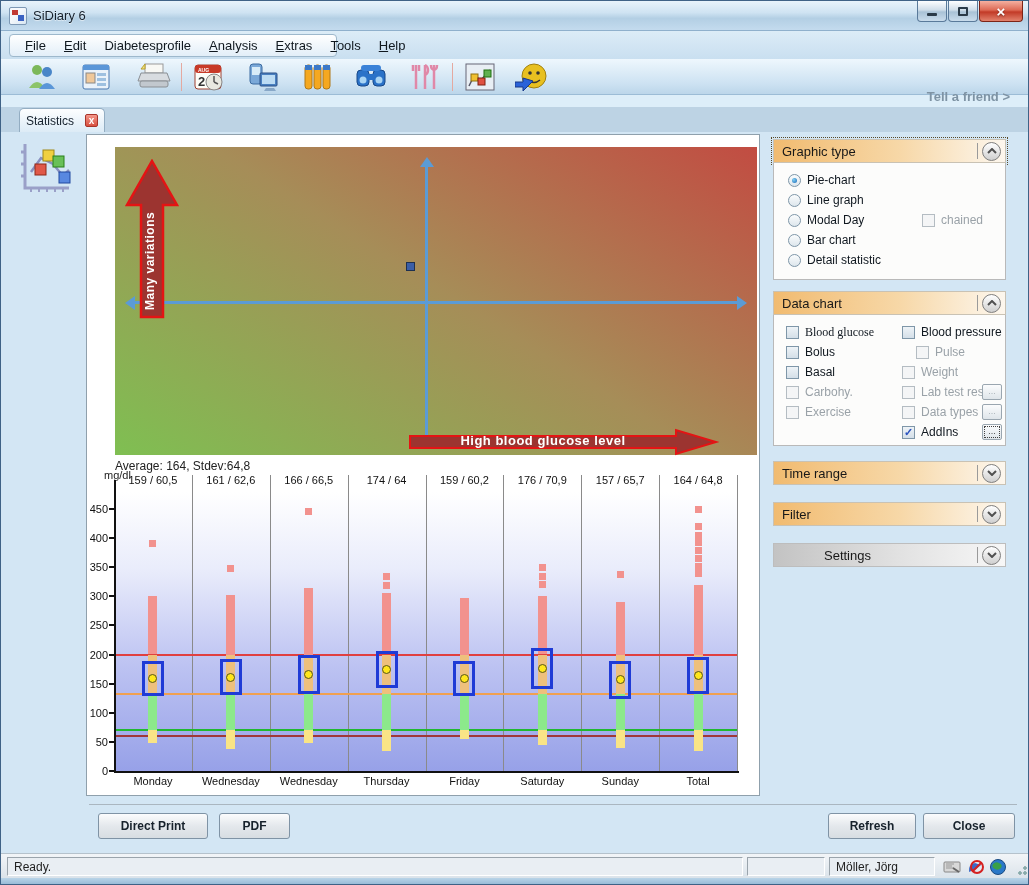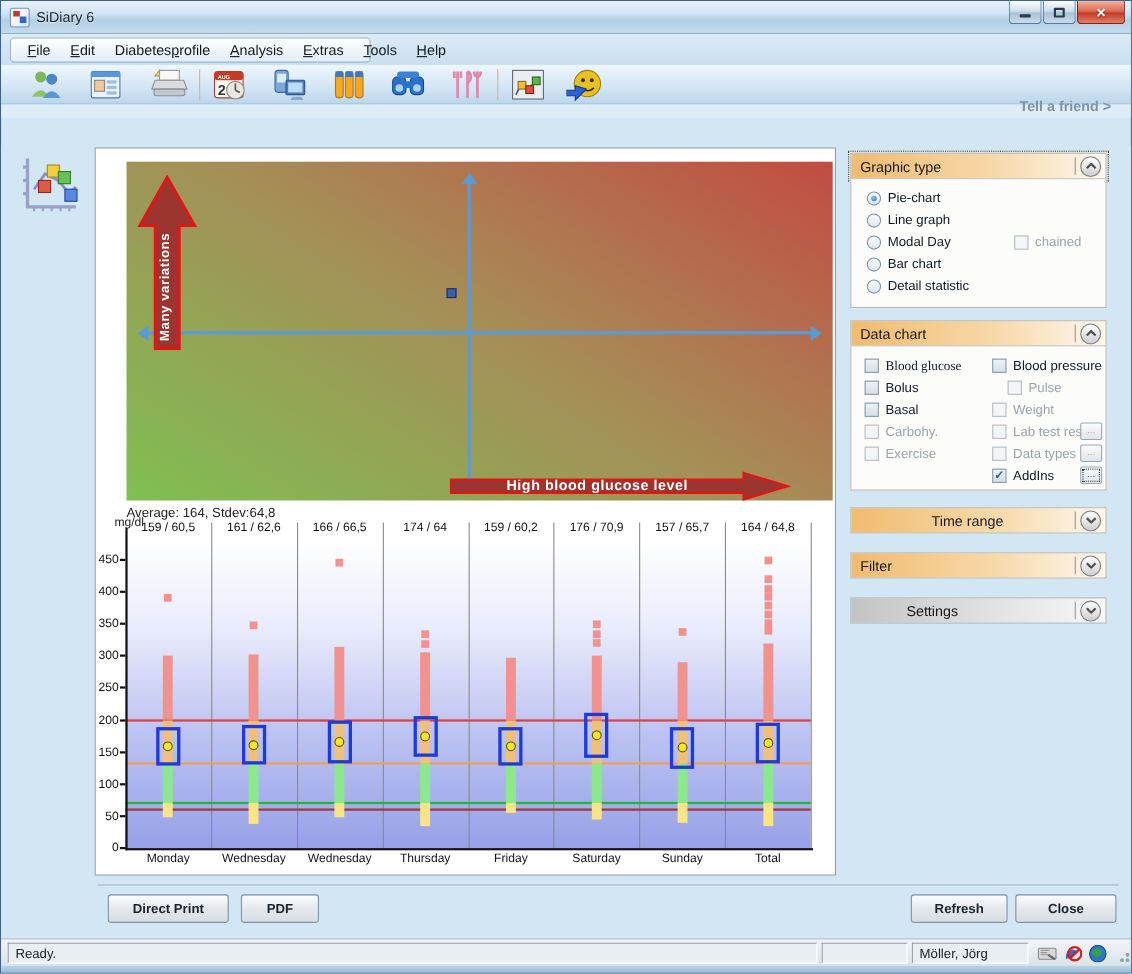--- a/index.html
+++ b/index.html
@@ -270,20 +270,26 @@
           <circle cx="23" cy="12" r="1.8" fill="#333"></circle>
           <path d="M13 19 q6 5 12 0" stroke="#333" stroke-width="1.5" fill="none"></path>
           <path d="M4 28 L14 18 l0 4 l8 0 l0 5 l-8 0 l0 4 z" fill="#2a62d8" stroke="#183888" transform="rotate(180 11 24)"></path>
         </svg>
     </div>
   </div>
 
   <div class="friendrow"></div>
   <div class="tellafriend">Tell a friend &gt;</div>
 
+  <div class="tabrow">
+    <div class="tab">
+      <span class="tab-label">Statistics</span>
+      <span class="tab-close">x</span>
+    </div>
+  </div>
 
   <div class="content">
 
     <div class="side-icon">
       <svg width="58" height="54">
           <g stroke="#9aa0c8" stroke-width="3" fill="none">
             <path d="M8 4 v44 h44"></path>
             <path d="M4 12 h4 M4 24 h4 M4 36 h4"></path>
             <path d="M14 50 h0"></path>
           </g>
@@ -537,21 +543,21 @@
             <span class="cb-label">Data types</span>
             <span class="more-btn dis">...</span>
           </div>
           <div class="cb-row" style="top: 108px; left: 128px; width: 100px; position: absolute;">
             <span class="cb checked">✓</span>
             <span class="cb-label">AddIns</span>
             <span class="more-btn focus">...</span>
           </div>
         </div>
 
-      <div class="acc-header" style="top:329px;text-align:center;">
+      <div class="acc-header" style="top:329px;">
         <span class="acc-title">Time range</span>
         <span class="acc-div"></span>
         <span class="acc-btn">
             <svg width="10" height="6">
               <polyline points="1,1 5,5 9,1" fill="none" stroke="#505050" stroke-width="2"></polyline>
             </svg>
           </span>
       </div>
 
       <div class="acc-header" style="top:370px;">

